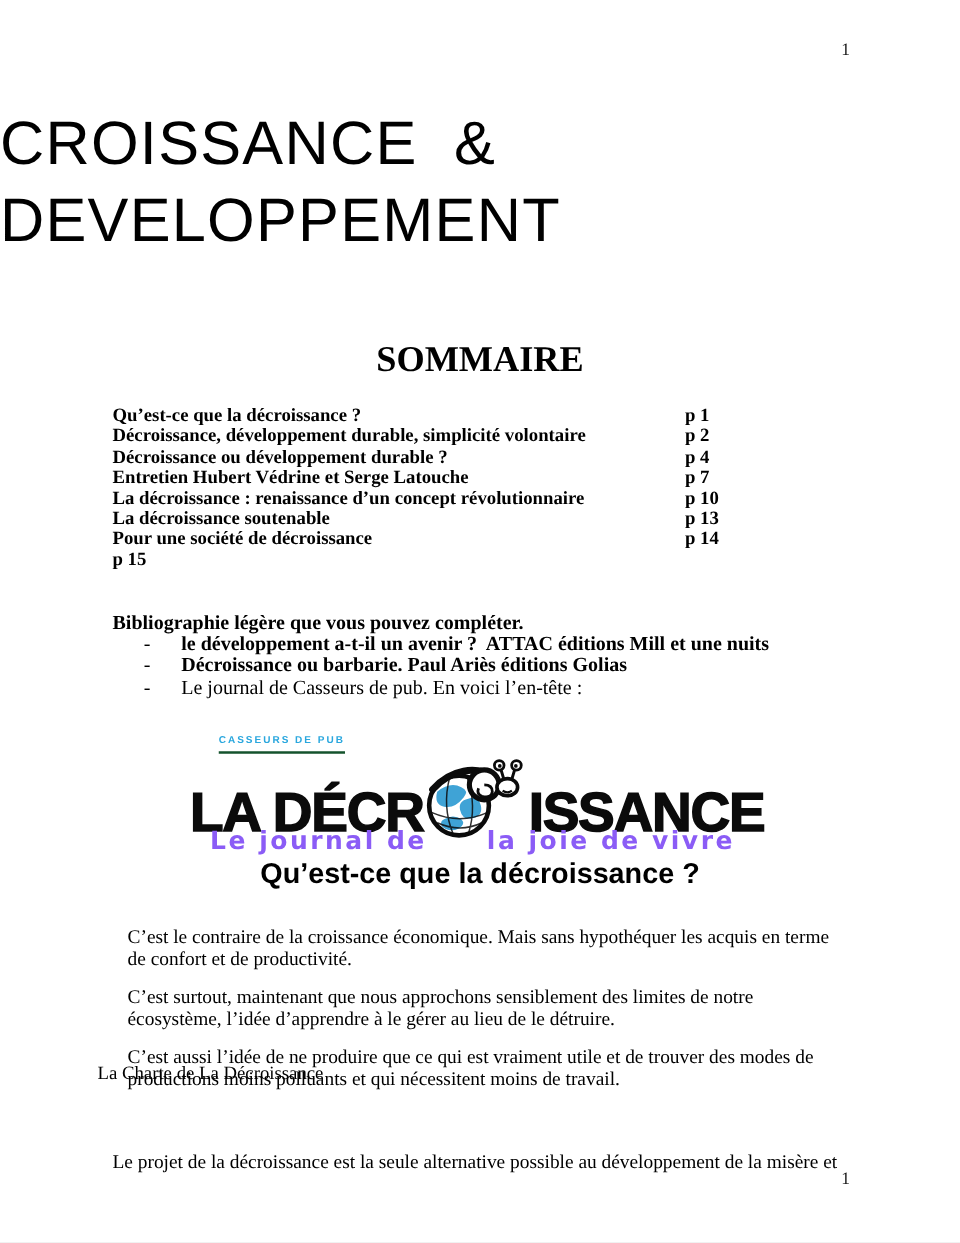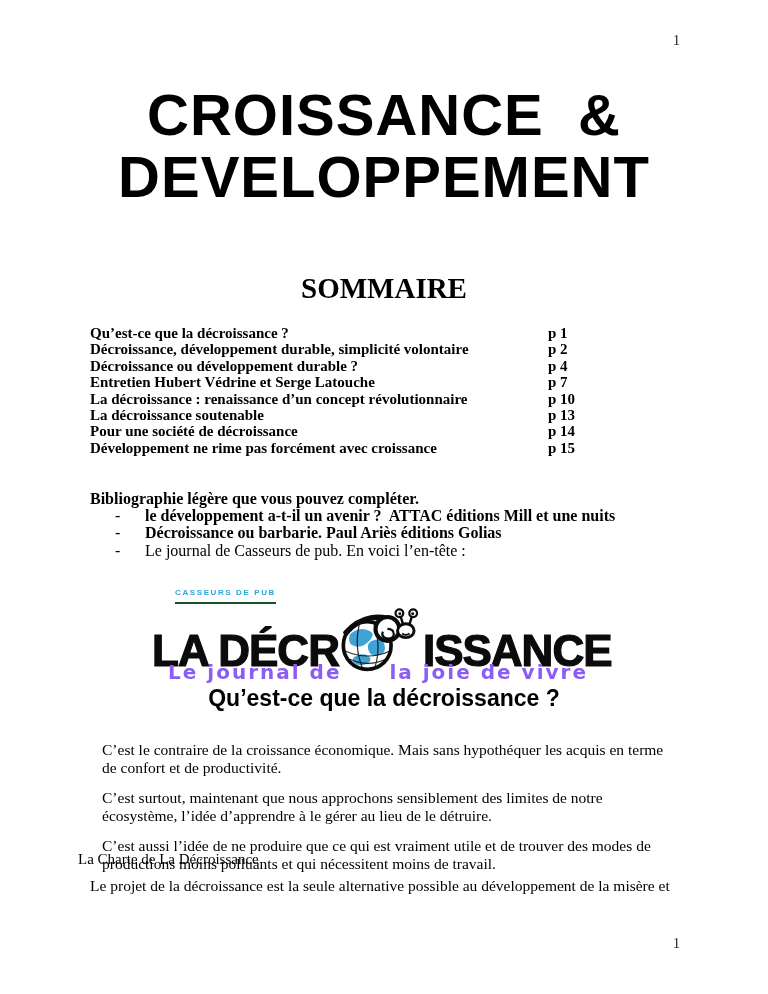--- a/index.html
+++ b/index.html
@@ -11,24 +11,24 @@
     font-family:"Liberation Serif", serif;
     color:#000;
     overflow:hidden;
   }
   .pn { position:absolute; right:88px; font-size:14px; color:#1a1a1a; }
   .pn-top { top:33px; }
   .pn-bottom { top:936px; }
 
   .doc-title {
     position:absolute; top:84px; left:0; right:0;
-    text-align:center;
-    font-family:"Liberation Sans", sans-serif;
-    font-weight:700;
-    font-size:58px;
+    text-align:left;
+    font-family:"Liberation Sans", sans-serif;
+    font-weight:400;
+    font-size:49px;
     line-height:62px;
     letter-spacing:1px;
   }
   .doc-title .t-line { white-space:pre; }
 
   .sommaire-heading {
     position:absolute; top:272px; left:0; right:0;
     text-align:center;
     font-weight:700;
     font-size:29px;
@@ -101,21 +101,21 @@
     position:absolute; top:729px; left:90px; width:599px;
     font-size:15.5px; line-height:18px;
   }
   .article-body p { margin:12px; }
 
   .charte-heading {
     position:absolute; top:851px; left:78px;
     font-weight:400; font-size:15px;
   }
   .charte-para {
-    position:absolute; top:877px; left:90px; width:599px;
+    position:absolute; top:921px; left:90px; width:599px;
     font-size:15.5px; line-height:18px;
   }
 </style>
 </head>
 <body>
 
 <div class="page">
 
   <div class="pn pn-top">1</div>
 
@@ -149,21 +149,20 @@
     </div>
     <div class="toc-row">
       <span>La décroissance soutenable</span>
       <span>p 13</span>
     </div>
     <div class="toc-row">
       <span>Pour une société de décroissance</span>
       <span>p 14</span>
     </div>
     <div class="toc-row">
-      <span>Développement ne rime pas forcément avec croissance</span>
       <span>p 15</span>
     </div>
   </div>
 
   <div class="biblio">
     <div class="bib-heading">Bibliographie légère que vous pouvez compléter.</div>
     <div class="bib-item">
       <span class="bib-dash">-</span>
       <span class="bib-text bib-bold">le développement a-t-il un avenir ?  ATTAC éditions Mill et une nuits</span>
     </div>

